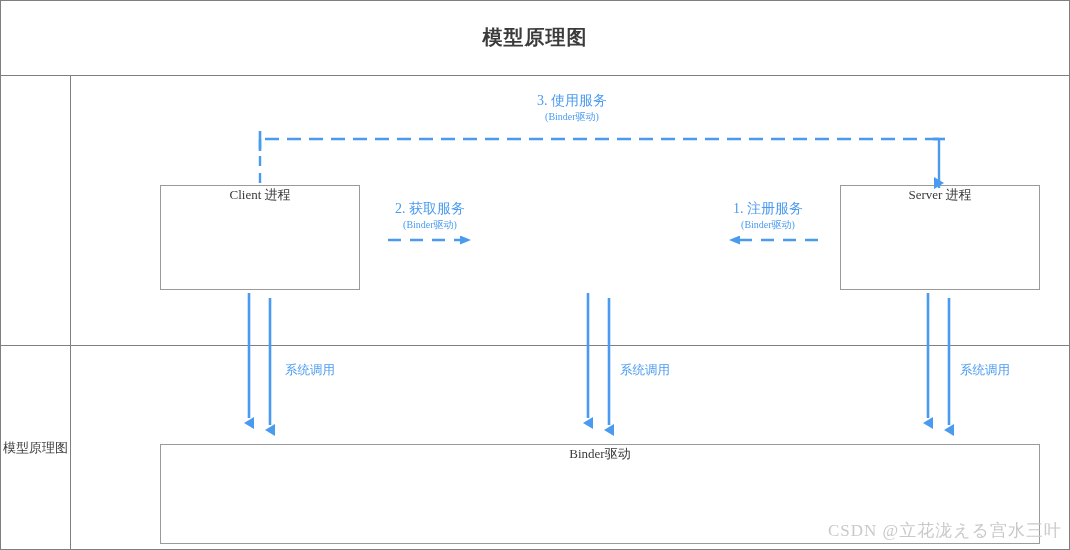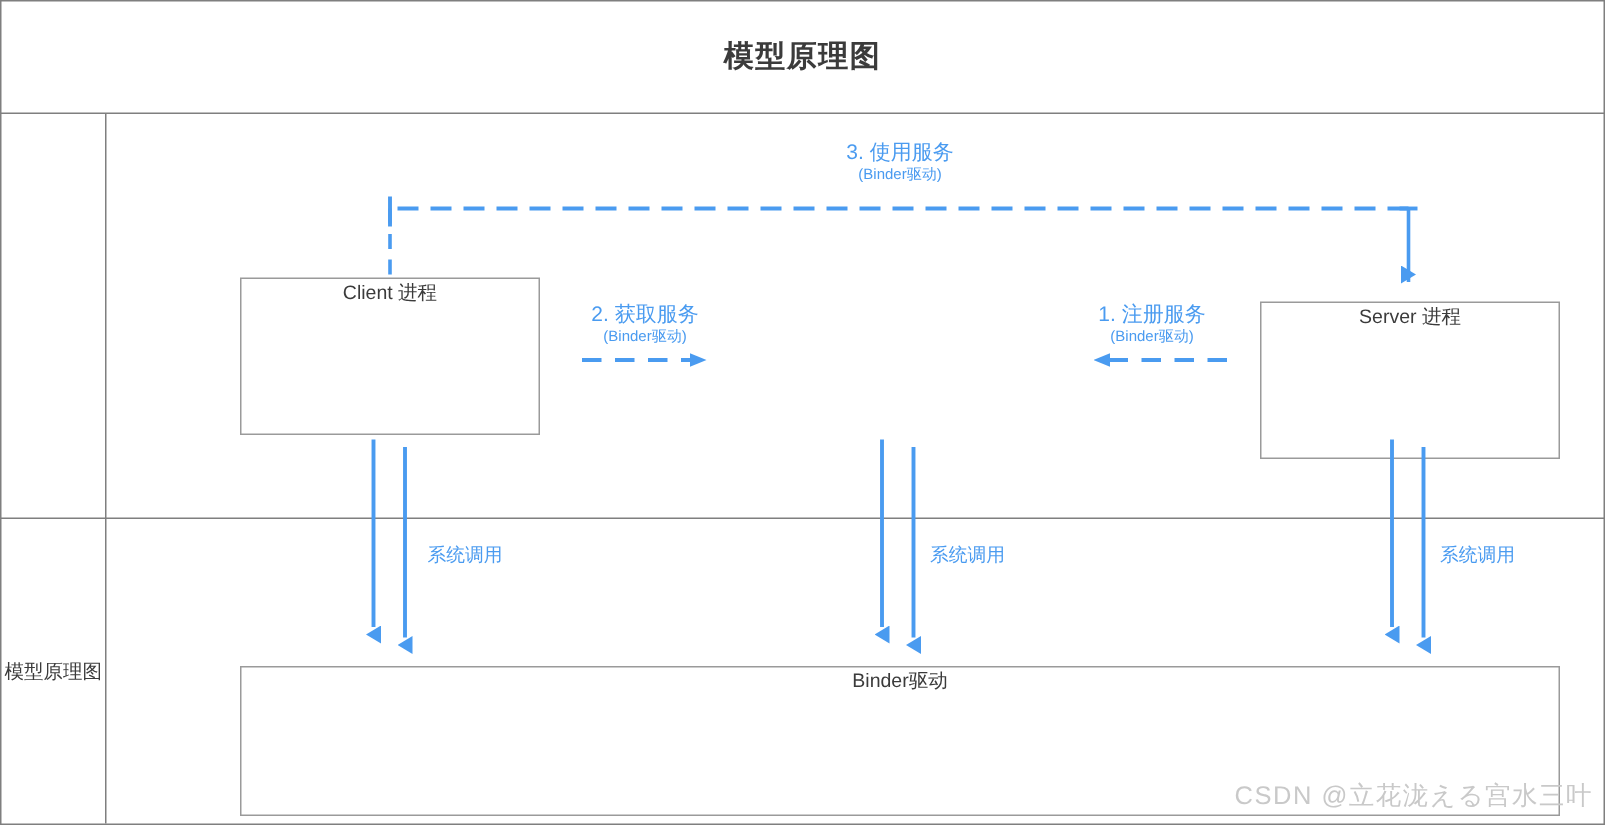--- a/index.html
+++ b/index.html
@@ -10,21 +10,21 @@
   body {
     width: 1070px; height: 550px;
     font-family: "Liberation Sans", "DejaVu Sans", sans-serif;
     overflow: hidden;
     position: relative;
   }
 
   #frame {
     position: absolute;
     left: 0; top: 0;
-    width: 1070px; height: 550px;
+    width: 1070px; height: 550px; font-family: Liberation Serif, serif;
   }
 
   
   .rule {
     position: absolute;
     background: #7f7f7f;
   }
   .rule.h { height: 1px; left: 0; width: 1070px; }
   .rule.v { width: 1px; top: 0; height: 550px; }
 
@@ -57,21 +57,21 @@
   .proc-box {
     position: absolute;
     border: 1px solid #9a9a9a;
     background: #ffffff;
     display: flex; align-items: flex-start; justify-content: center;
     font-size: 13px;
     color: #3b3b3b;
   }
   #box-client  { left: 160px; top: 185px; width: 200px; height: 105px; }
   #box-sm      { left: 500px; top: 185px; width: 200px; height: 105px; }
-  #box-server  { left: 840px; top: 201px; width: 200px; height: 105px; }
+  #box-server  { left: 840px; top: 185px; width: 200px; height: 105px; }
   #box-binder  { left: 160px; top: 444px; width: 880px; height: 100px; }
 
   
   #flow {
     position: absolute;
     left: 0; top: 0;
     width: 1070px; height: 550px;
     pointer-events: none;
   }
 
@@ -85,21 +85,21 @@
   .flow-label .main {
     display: block;
     font-size: 14px;
     line-height: 18px;
   }
   .flow-label .sub {
     display: block;
     font-size: 10px;
     line-height: 14px;
   }
-  #lbl-use    { left: 500px; top: 92px;  width: 200px; }
+  #lbl-use    { left: 472px; top: 92px;  width: 200px; }
   #lbl-get    { left: 330px; top: 200px; width: 200px; }
   #lbl-reg    { left: 668px; top: 200px; width: 200px; }
 
   .syscall-label {
     position: absolute;
     color: #4a9bf0;
     font-size: 12.5px;
     white-space: nowrap;
   }
   #sys-1 { left: 285px; top: 362px; }

